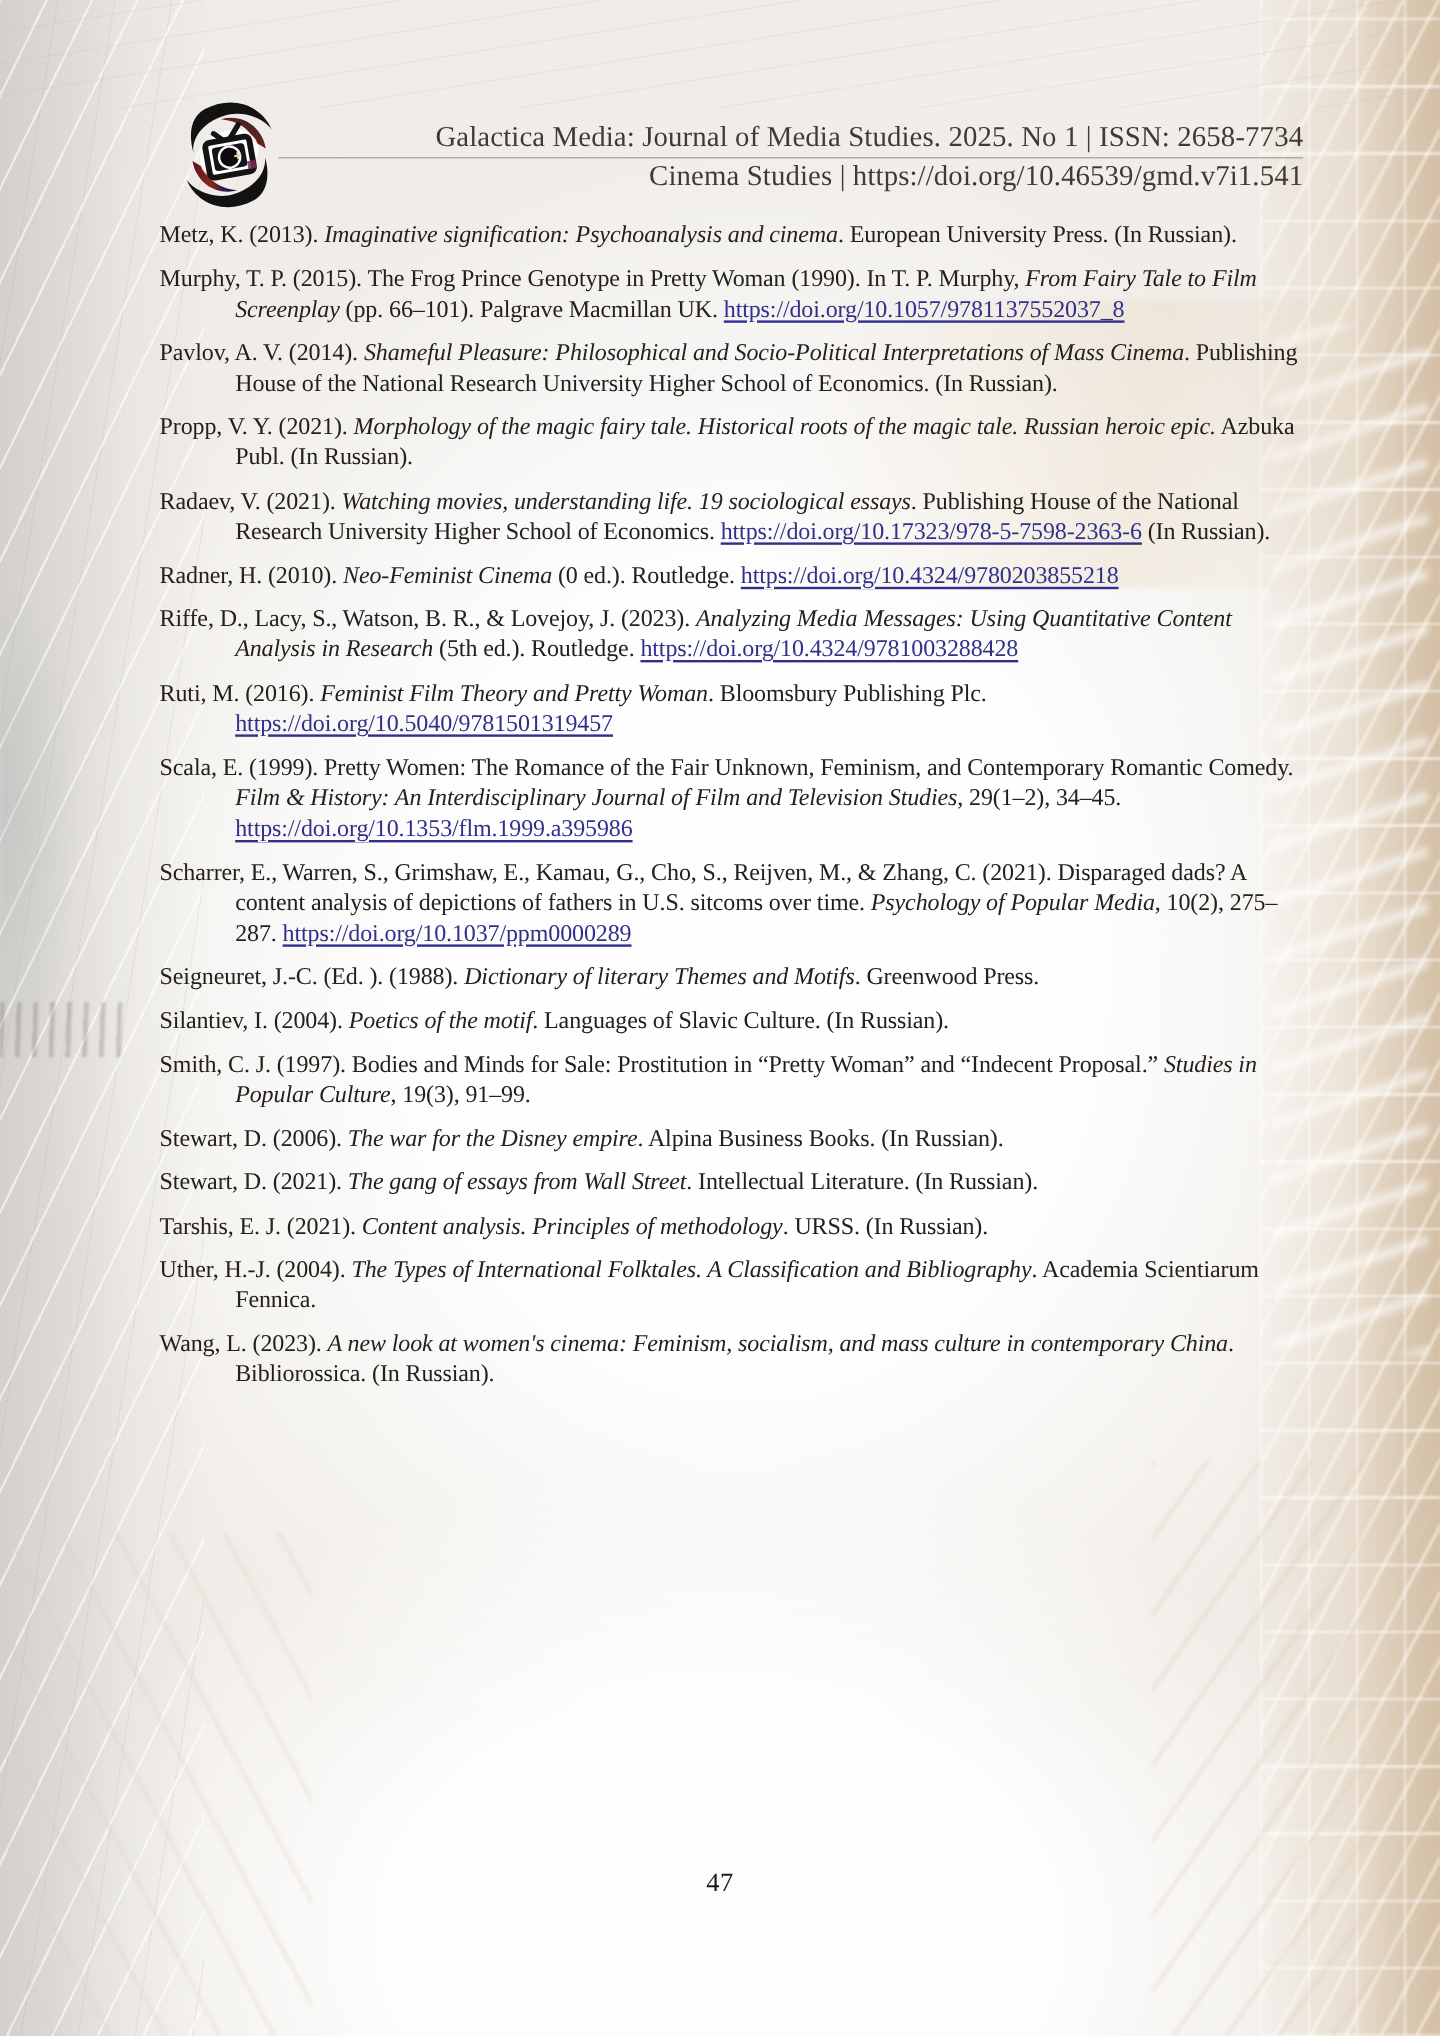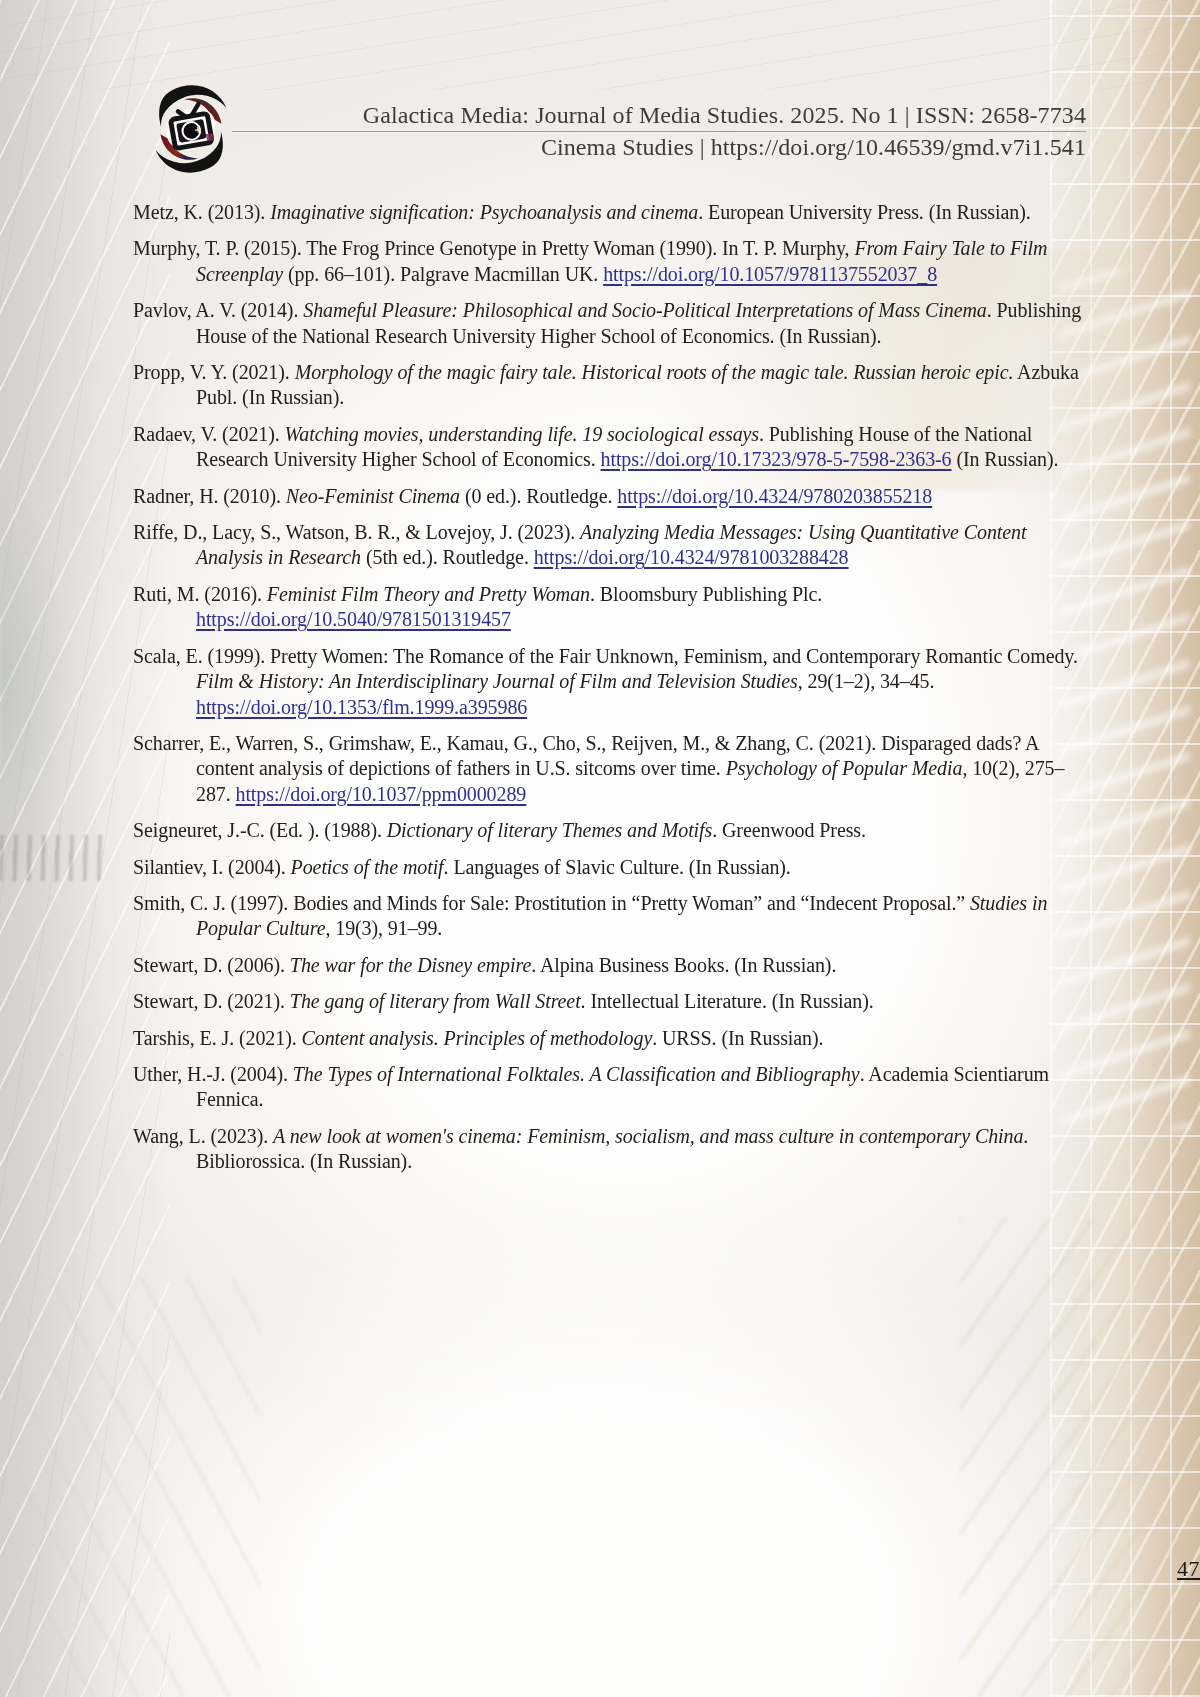--- a/index.html
+++ b/index.html
@@ -70,30 +70,30 @@
     filter:blur(1.5px);opacity:.75;
   }
 
   .logo{position:absolute;left:142px;top:80px;width:98px;height:98px;}
   .header{
     position:absolute;left:232px;top:102px;right:114px;text-align:right;
     color:#403a34;font-size:24px;line-height:26px;letter-spacing:.1px;
   }
   .header .rule{border:none;border-top:1px solid #a39d96;margin:3px 0 2px 0;}
 
-  .refs{position:absolute;left:133px;top:200px;width:953px;color:#23201e;}
+  .refs{position:absolute;left:133px;top:184px;width:953px;color:#23201e;}
   .ref{
     margin:0 0 11px 0;padding-left:63px;text-indent:-63px;
     font-size:20px;line-height:25.4px;letter-spacing:-0.1px;
   }
   .ref .it{font-style:italic;}
   .ref a.doi{color:#30308c;text-decoration:underline;text-underline-offset:3px;cursor:pointer;}
   .pageno{
-    position:absolute;left:0;right:0;top:1556px;text-align:right;
-    font-size:22px;color:#1d1b1a;letter-spacing:.5px;text-decoration:underline;
+    position:absolute;left:0;right:0;top:1556px;text-align:center;
+    font-size:22px;color:#1d1b1a;letter-spacing:.5px;
   }
 </style>
 </head>
 <body>
 
 <div class="page">
 
   <div class="tex tex-left"></div>
   <div class="tex tex-left-cool"></div>
   <div class="tex tex-left-marks"></div>
@@ -149,21 +149,21 @@
       <p class="ref"><span>Radaev, V. (2021). </span><span class="it">Watching movies, understanding life. 19 sociological essays</span><span>. Publishing House of the National Research University Higher School of Economics. </span><a class="doi" href="#">https://doi.org/10.17323/978-5-7598-2363-6</a><span> (In Russian).</span></p>
       <p class="ref"><span>Radner, H. (2010). </span><span class="it">Neo-Feminist Cinema</span><span> (0 ed.). Routledge. </span><a class="doi" href="#">https://doi.org/10.4324/9780203855218</a></p>
       <p class="ref"><span>Riffe, D., Lacy, S., Watson, B. R., &amp; Lovejoy, J. (2023). </span><span class="it">Analyzing Media Messages: Using Quantitative Content Analysis in Research</span><span> (5th ed.). Routledge. </span><a class="doi" href="#">https://doi.org/10.4324/9781003288428</a></p>
       <p class="ref"><span>Ruti, M. (2016). </span><span class="it">Feminist Film Theory and Pretty Woman</span><span>. Bloomsbury Publishing Plc. </span><a class="doi" href="#">https://doi.org/10.5040/9781501319457</a></p>
       <p class="ref"><span>Scala, E. (1999). Pretty Women: The Romance of the Fair Unknown, Feminism, and Contemporary Romantic Comedy. </span><span class="it">Film &amp; History: An Interdisciplinary Journal of Film and Television Studies</span><span>, 29(1–2), 34–45. </span><a class="doi" href="#">https://doi.org/10.1353/flm.1999.a395986</a></p>
       <p class="ref"><span>Scharrer, E., Warren, S., Grimshaw, E., Kamau, G., Cho, S., Reijven, M., &amp; Zhang, C. (2021). Disparaged dads? A content analysis of depictions of fathers in U.S. sitcoms over time. </span><span class="it">Psychology of Popular Media</span><span>, 10(2), 275–287. </span><a class="doi" href="#">https://doi.org/10.1037/ppm0000289</a></p>
       <p class="ref"><span>Seigneuret, J.-C. (Ed. ). (1988). </span><span class="it">Dictionary of literary Themes and Motifs</span><span>. Greenwood Press.</span></p>
       <p class="ref"><span>Silantiev, I. (2004). </span><span class="it">Poetics of the motif</span><span>. Languages of Slavic Culture. (In Russian).</span></p>
       <p class="ref"><span>Smith, C. J. (1997). Bodies and Minds for Sale: Prostitution in “Pretty Woman” and “Indecent Proposal.” </span><span class="it">Studies in Popular Culture</span><span>, 19(3), 91–99.</span></p>
       <p class="ref"><span>Stewart, D. (2006). </span><span class="it">The war for the Disney empire</span><span>. Alpina Business Books. (In Russian).</span></p>
-      <p class="ref"><span>Stewart, D. (2021). </span><span class="it">The gang of literary from Wall Street</span><span>. Intellectual Literature. (In Russian).</span></p>
+      <p class="ref"><span>Stewart, D. (2021). </span><span class="it">The gang of essays from Wall Street</span><span>. Intellectual Literature. (In Russian).</span></p>
       <p class="ref"><span>Tarshis, E. J. (2021). </span><span class="it">Content analysis. Principles of methodology</span><span>. URSS. (In Russian).</span></p>
       <p class="ref"><span>Uther, H.-J. (2004). </span><span class="it">The Types of International Folktales. A Classification and Bibliography</span><span>. Academia Scientiarum Fennica.</span></p>
       <p class="ref"><span>Wang, L. (2023). </span><span class="it">A new look at women's cinema: Feminism, socialism, and mass culture in contemporary China</span><span>. Bibliorossica. (In Russian).</span></p>
     </div>
 
   <div class="pageno">47</div>
 
 </div>
 
 </body></html>

